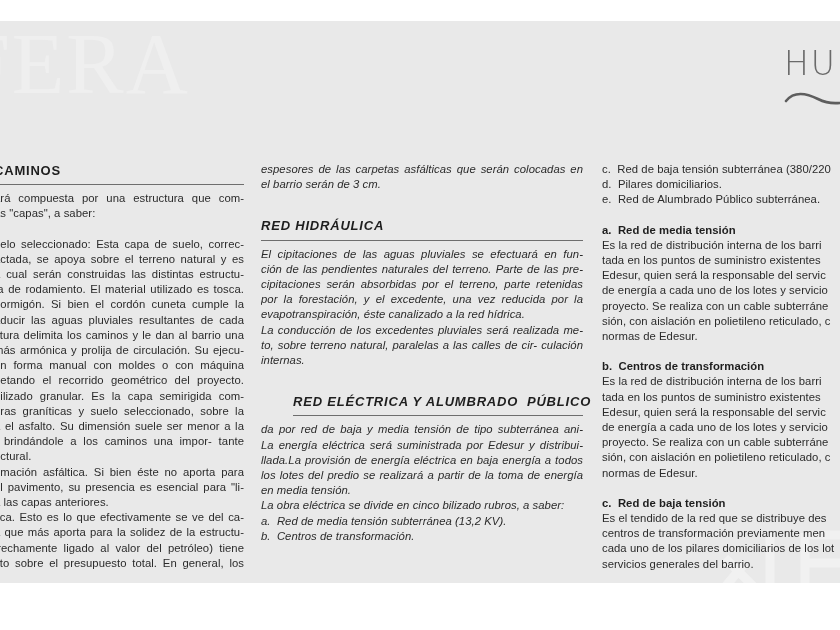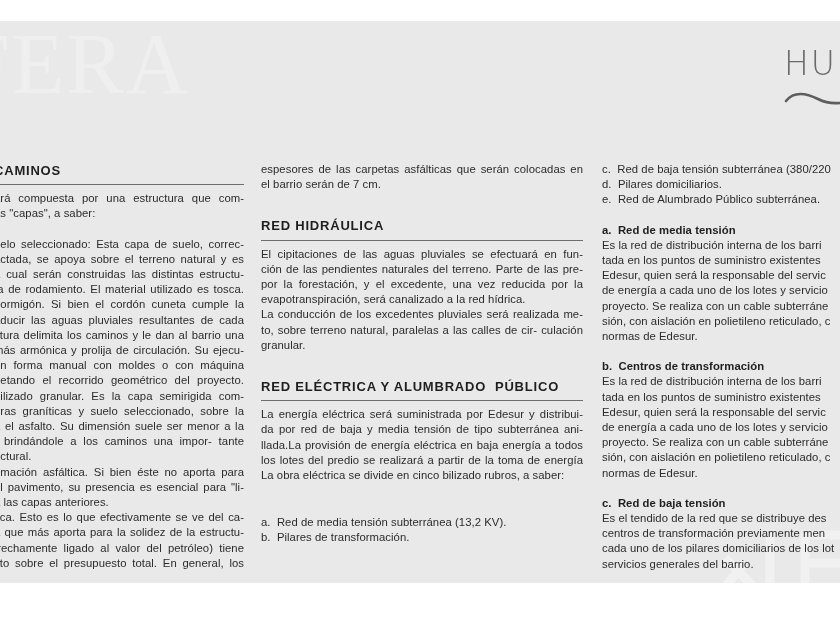--- a/index.html
+++ b/index.html
@@ -85,44 +85,46 @@
       <p class="line justline">rimación asfáltica. Si bien éste no aporta para</p>
       <p class="line justline">el pavimento, su presencia es esencial para "li-</p>
       <p class="line">a las capas anteriores.</p>
       <p class="line justline">tica. Esto es lo que efectivamente se ve del ca-</p>
       <p class="line justline">a que más aporta para la solidez de la estructu-</p>
       <p class="line justline">trechamente ligado al valor del petróleo) tiene</p>
       <p class="line justline">cto sobre el presupuesto total. En general, los</p>
     </div>
   </div>
 
-  <div class="col col2" style="top:141px;">
+  <div class="col col2" style="top:141px;font-style:italic;">
     <p class="line justline">espesores de las carpetas asfálticas que serán colocadas en</p>
-    <p class="line">el barrio serán de 7 cm.</p>
+    <p class="line">el barrio serán de 3 cm.</p>
     <div class="gap2"></div>
     <h2 class="h">RED HIDRÁULICA</h2>
     <div>
       <p class="line justline">El cipitaciones de las aguas pluviales se efectuará en fun-</p>
       <p class="line justline">ción de las pendientes naturales del terreno. Parte de las pre-</p>
+      <p class="line justline">cipitaciones serán absorbidas por el terreno, parte retenidas</p>
       <p class="line justline">por la forestación, y el excedente, una vez reducida por la</p>
-      <p class="line">evapotranspiración, será canalizado a la red hídrica.</p>
+      <p class="line">evapotranspiración, éste canalizado a la red hídrica.</p>
       <p class="line justline">La conducción de los excedentes pluviales será realizada me-</p>
       <p class="line justline">to, sobre terreno natural, paralelas a las calles de cir- culación</p>
-      <p class="line">granular.</p>
+      <p class="line">internas.</p>
     </div>
     <div class="gap2"></div>
-    <h2 class="h" style="white-space:pre;">RED ELÉCTRICA Y ALUMBRADO  PÚBLICO</h2>
+    <h2 class="h" style="white-space:pre;margin-left:32px;">RED ELÉCTRICA Y ALUMBRADO  PÚBLICO</h2>
     <div>
+      <p class="line justline">da por red de baja y media tensión de tipo subterránea ani-</p>
       <p class="line justline">La energía eléctrica será suministrada por Edesur y distribui-</p>
-      <p class="line justline">da por red de baja y media tensión de tipo subterránea ani-</p>
       <p class="line justline">llada.La provisión de energía eléctrica en baja energía a todos</p>
       <p class="line justline">los lotes del predio se realizará a partir de la toma de energía</p>
+      <p class="line">en media tensión.</p>
       <p class="line">La obra eléctrica se divide en cinco bilizado rubros, a saber:</p>
-      <p class="line" style="white-space:pre;margin-top:32px;">a.  Red de media tensión subterránea (13,2 KV).</p>
-      <p class="line" style="white-space:pre;">b.  Pilares de transformación.</p>
+      <p class="line" style="white-space:pre;">a.  Red de media tensión subterránea (13,2 KV).</p>
+      <p class="line" style="white-space:pre;">b.  Centros de transformación.</p>
     </div>
   </div>
 
   <div class="col col3" style="top:141px;">
     <p class="line" style="white-space:pre;">c.  Red de baja tensión subterránea (380/220</p>
     <p class="line" style="white-space:pre;">d.  Pilares domiciliarios.</p>
     <p class="line" style="white-space:pre;">e.  Red de Alumbrado Público subterránea.</p>
     <div class="gap"></div>
 
     <p class="line sub" style="white-space:pre;">a.  Red de media tensión</p>

